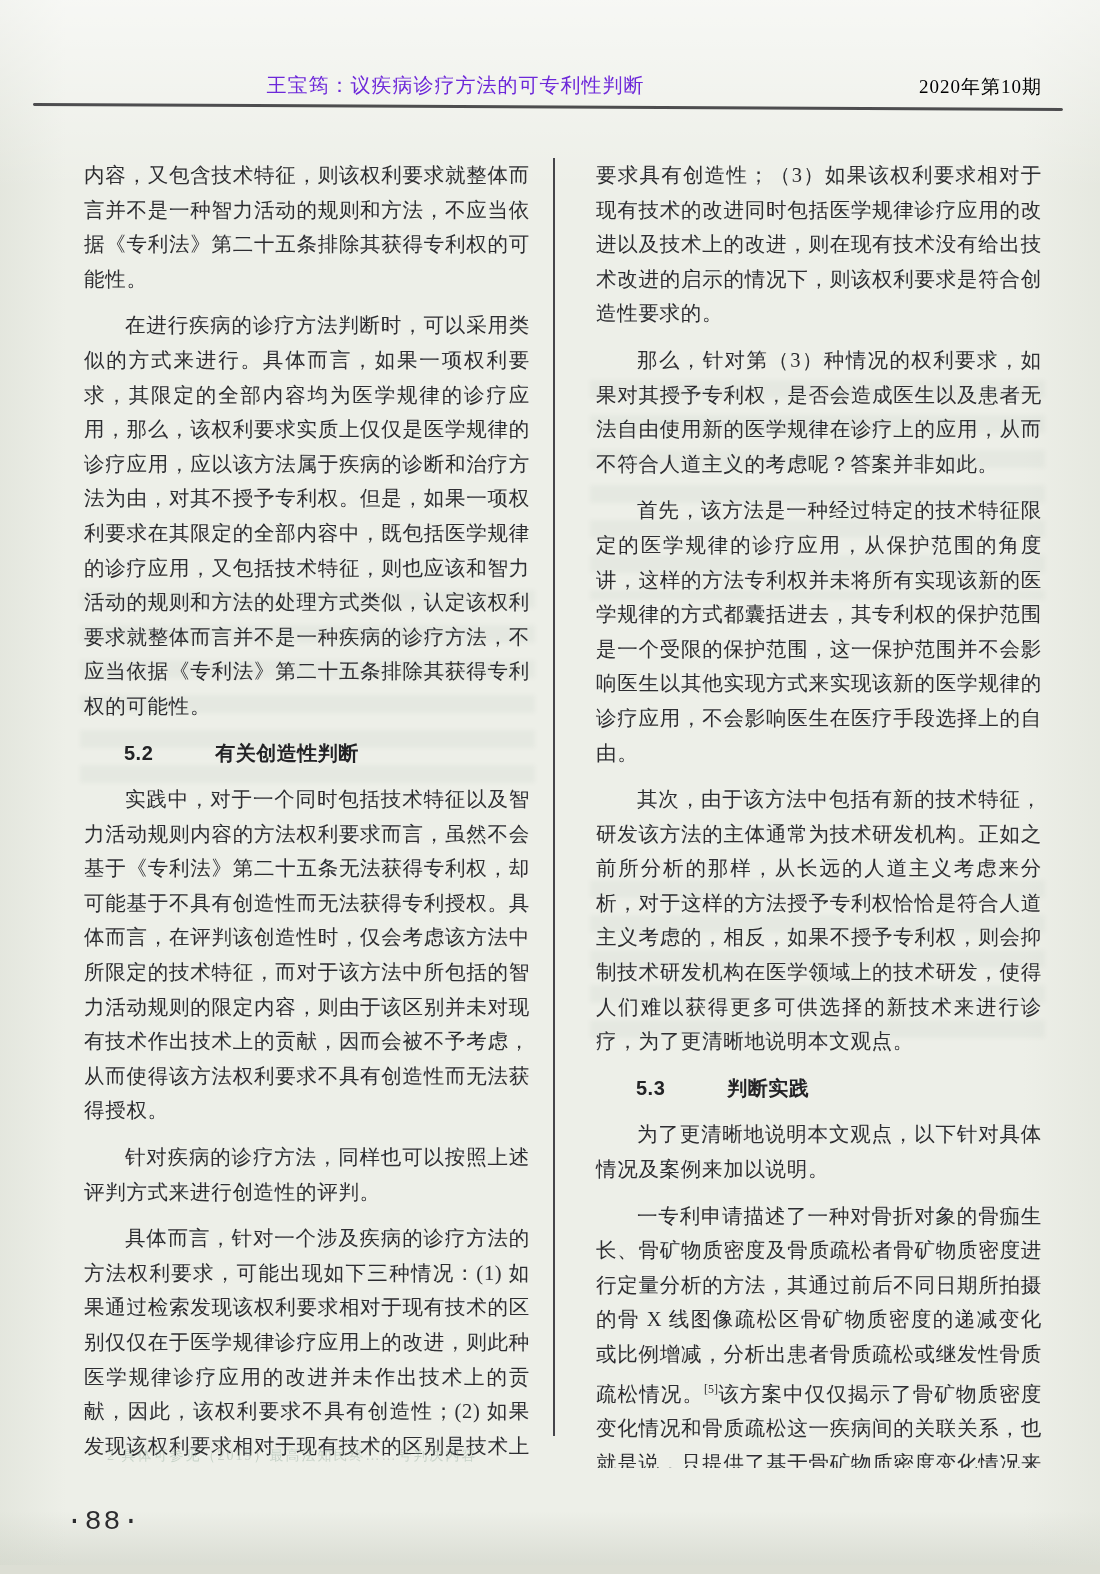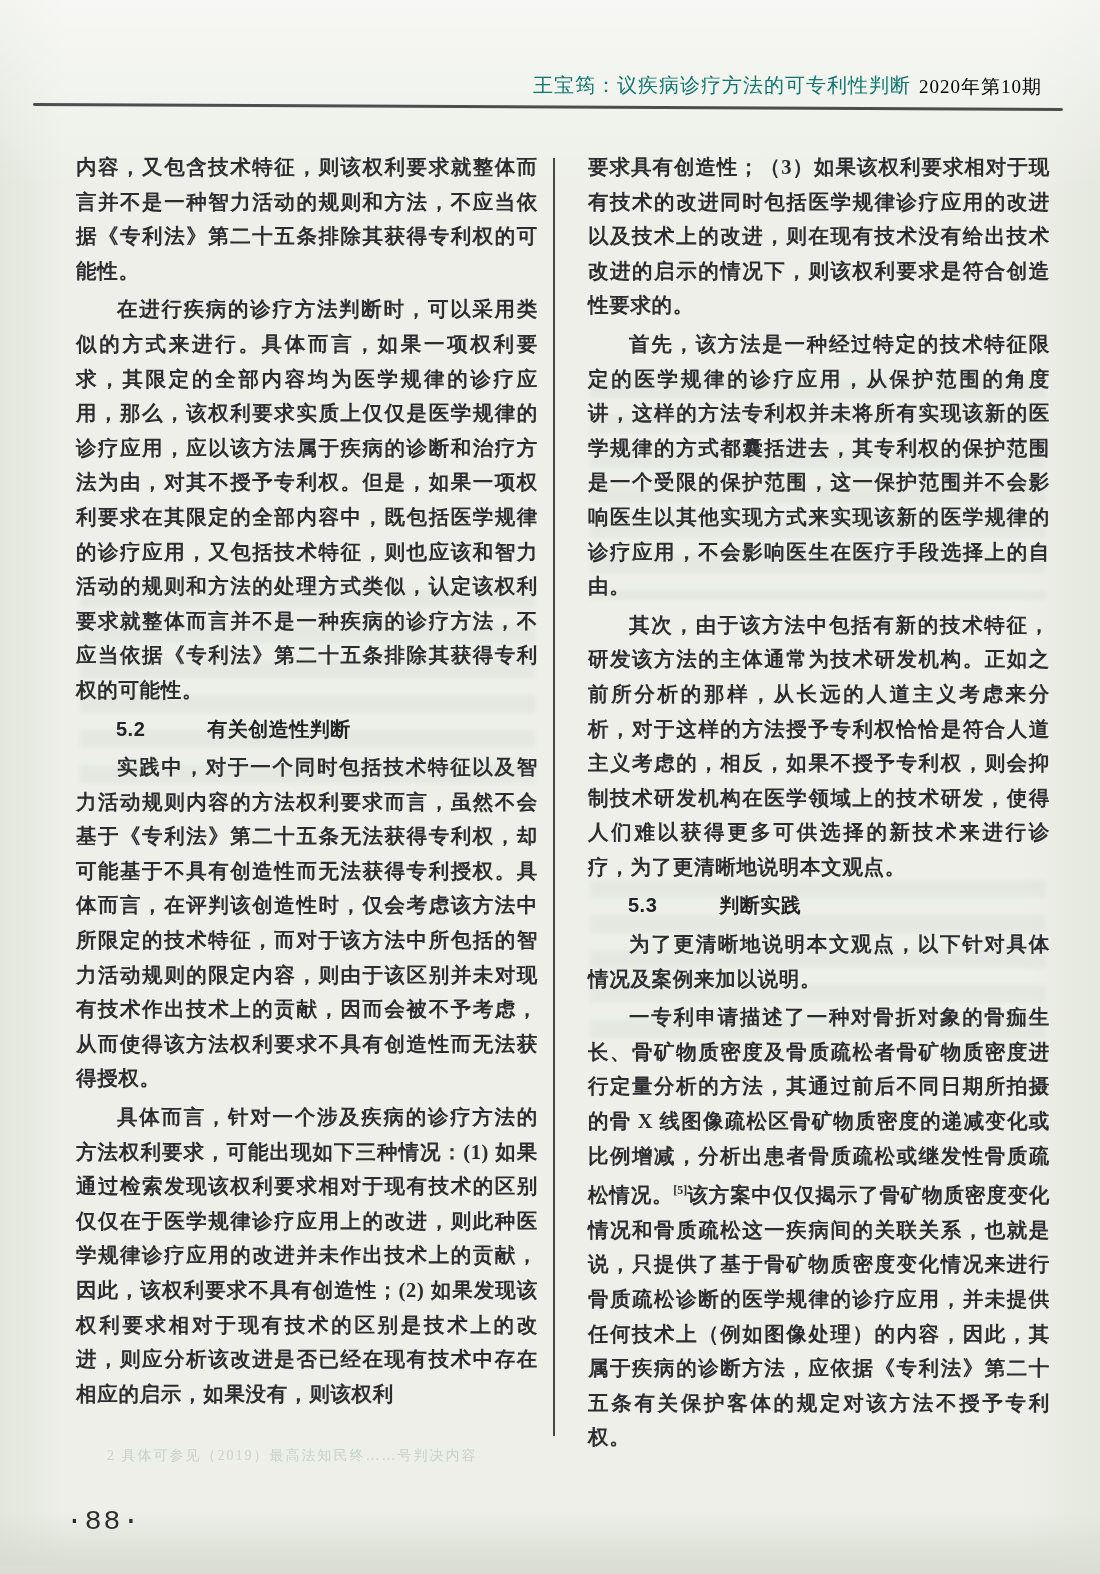--- a/index.html
+++ b/index.html
@@ -16,41 +16,41 @@
       linear-gradient(180deg, rgba(255,255,255,.55) 0%, rgba(255,255,255,0) 12%),
       linear-gradient(90deg, rgba(210,214,202,.35) 0%, rgba(255,255,255,0) 6%, rgba(255,255,255,0) 93%, rgba(221,224,214,.45) 100%),
       linear-gradient(0deg, rgba(197,201,189,.55) 0%, rgba(255,255,255,0) 4%);
   }
   .scan-bottom-strip{
     position:absolute;left:0;right:0;bottom:0;height:9px;
     background:#dcded4;pointer-events:none;
   }
   
   .running-title{
-    position:absolute;top:72px;left:0;width:911px;text-align:right;
-    font-size:20px;letter-spacing:1px;color:#0f766e;
+    position:absolute;top:72px;left:0;width:911px;text-align:center;
+    font-size:20px;letter-spacing:1px;color:#6d28d9;
   }
   .issue-label{
     position:absolute;top:74px;right:58px;
     font-size:19px;letter-spacing:1px;color:#000000;
   }
   .header-rule{
     position:absolute;top:103px;left:33px;width:1030px;height:3px;
     background:#4d4d4f;border-radius:2px;
     transform:rotate(0.28deg);transform-origin:left center;
   }
   
   .col{
     position:absolute;top:146px;width:470px;height:1322px;overflow:hidden;
     font-size:20.5px;line-height:34.6px;letter-spacing:0.7px;
     text-align:justify;
   }
   .col-left{left:72px;}
   .col-right{left:584px;}
-  .col p{margin:4px;text-indent:2em;font-weight:bold;}
+  .col p{margin:12px;text-indent:2em;}
   .col p.cont{text-indent:0;}
   .sec-heading{
     font-family:"Liberation Sans","DejaVu Sans",sans-serif;
     font-weight:bold;color:#232326;
     font-size:20px;line-height:34.6px;letter-spacing:0.5px;
     display:flex;gap:22px;text-indent:0;margin:0;align-items:center;
   }
   .col-divider{
     position:absolute;left:553px;top:158px;width:2px;height:1278px;
     background:#45454a;
@@ -90,27 +90,29 @@
 <div class="header-rule"></div>
 
 <div class="col col-left">
   <p class="cont">内容，又包含技术特征，则该权利要求就整体而言并不是一种智力活动的规则和方法，不应当依据《专利法》第二十五条排除其获得专利权的可能性。</p>
   <p>在进行疾病的诊疗方法判断时，可以采用类似的方式来进行。具体而言，如果一项权利要求，其限定的全部内容均为医学规律的诊疗应用，那么，该权利要求实质上仅仅是医学规律的诊疗应用，应以该方法属于疾病的诊断和治疗方法为由，对其不授予专利权。但是，如果一项权利要求在其限定的全部内容中，既包括医学规律的诊疗应用，又包括技术特征，则也应该和智力活动的规则和方法的处理方式类似，认定该权利要求就整体而言并不是一种疾病的诊疗方法，不应当依据《专利法》第二十五条排除其获得专利权的可能性。</p>
   <p class="sec-heading">
     <span>5.2</span>
     <span>有关创造性判断</span>
   </p>
   <p>实践中，对于一个同时包括技术特征以及智力活动规则内容的方法权利要求而言，虽然不会基于《专利法》第二十五条无法获得专利权，却可能基于不具有创造性而无法获得专利授权。具体而言，在评判该创造性时，仅会考虑该方法中所限定的技术特征，而对于该方法中所包括的智力活动规则的限定内容，则由于该区别并未对现有技术作出技术上的贡献，因而会被不予考虑，从而使得该方法权利要求不具有创造性而无法获得授权。</p>
+  <p>针对疾病的诊疗方法，同样也可以按照上述评判方式来进行创造性的评判。</p>
   <p>具体而言，针对一个涉及疾病的诊疗方法的方法权利要求，可能出现如下三种情况：(1) 如果通过检索发现该权利要求相对于现有技术的区别仅仅在于医学规律诊疗应用上的改进，则此种医学规律诊疗应用的改进并未作出技术上的贡献，因此，该权利要求不具有创造性；(2) 如果发现该权利要求相对于现有技术的区别是技术上的改进，则应分析该改进是否已经在现有技术中存在相应的启示，如果没有，则该权利</p>
 </div>
 
 <div class="col-divider"></div>
 
 <div class="col col-right">
   <p class="cont">要求具有创造性；（3）如果该权利要求相对于现有技术的改进同时包括医学规律诊疗应用的改进以及技术上的改进，则在现有技术没有给出技术改进的启示的情况下，则该权利要求是符合创造性要求的。</p>
+  <p>那么，针对第（3）种情况的权利要求，如果对其授予专利权，是否会造成医生以及患者无法自由使用新的医学规律在诊疗上的应用，从而不符合人道主义的考虑呢？答案并非如此。</p>
   <p>首先，该方法是一种经过特定的技术特征限定的医学规律的诊疗应用，从保护范围的角度讲，这样的方法专利权并未将所有实现该新的医学规律的方式都囊括进去，其专利权的保护范围是一个受限的保护范围，这一保护范围并不会影响医生以其他实现方式来实现该新的医学规律的诊疗应用，不会影响医生在医疗手段选择上的自由。</p>
   <p>其次，由于该方法中包括有新的技术特征，研发该方法的主体通常为技术研发机构。正如之前所分析的那样，从长远的人道主义考虑来分析，对于这样的方法授予专利权恰恰是符合人道主义考虑的，相反，如果不授予专利权，则会抑制技术研发机构在医学领域上的技术研发，使得人们难以获得更多可供选择的新技术来进行诊疗，为了更清晰地说明本文观点。</p>
   <p class="sec-heading">
     <span>5.3</span>
     <span>判断实践</span>
   </p>
   <p>为了更清晰地说明本文观点，以下针对具体情况及案例来加以说明。</p>
   <p><span>一专利申请描述了一种对骨折对象的骨痂生长、骨矿物质密度及骨质疏松者骨矿物质密度进行定量分析的方法，其通过前后不同日期所拍摄的骨 X 线图像疏松区骨矿物质密度的递减变化或比例增减，分析出患者骨质疏松或继发性骨质疏松情况。</span><sup class="fnref">[5]</sup><span>该方案中仅仅揭示了骨矿物质密度变化情况和骨质疏松这一疾病间的关联关系，也就是说，只提供了基于骨矿物质密度变化情况来进行骨质疏松诊断的医学规律的诊疗应用，并未提供任何技术上（例如图像处理）的内容，因此，其属于疾病的诊断方法，应依据《专利法》第二十五条有关保护客体的规定对该方法不授予专利权。</span></p>
 
 </div>

